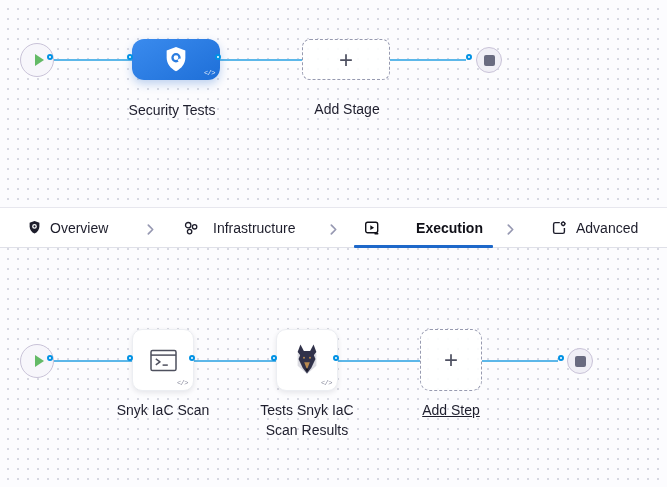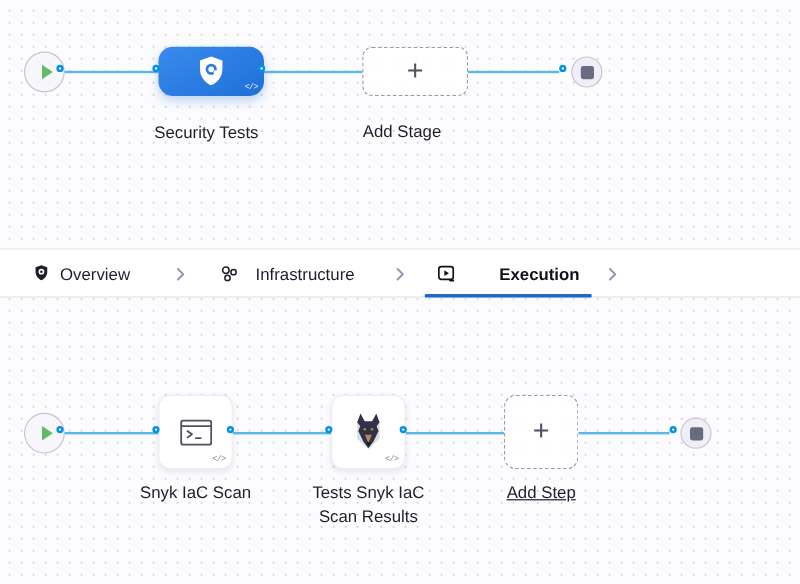--- a/index.html
+++ b/index.html
@@ -100,21 +100,21 @@
       </span>
       <span class="code-badge">&lt;/&gt;</span>
     </div>
     <div class="port" style="left:126.5px; top:54px;"></div>
     <div class="port" style="left:214.5px; top:54px;"></div>
     <div class="node-label" style="left:106px; top:100px; width:132px;">Security Tests</div>
 
     <div class="dashed-box" style="left:302px; top:39px; width:88px; height:41px; border-radius:8px;">
       <span class="plus-glyph">+</span>
     </div>
-    <div class="node-label" style="left:291px; top:99px; width:88px;">Add Stage</div>
+    <div class="node-label" style="left:303px; top:99px; width:88px;">Add Stage</div>
 
     <div class="term-node" style="left:476px; top:47px; width:26px; height:26px; background:#f0eff6;">
       <span class="stop-square"></span>
     </div>
     <div class="port" style="left:465.5px; top:54px;"></div>
   </div>
 
   <div class="tabbar">
 
     <div class="tab" style="left:28px;">
@@ -161,20 +161,30 @@
       <span class="tab-label">Execution</span>
       <span class="tab-underline"></span>
     </div>
 
     <span class="tab-sep" style="left:504px;">
       <svg width="13" height="13" viewBox="0 0 12 12" fill="none" stroke="#9799b2" stroke-width="1.6" stroke-linecap="round" stroke-linejoin="round">
           <path d="M4 2l4 4-4 4"></path>
         </svg>
     </span>
 
+    <div class="tab" style="left:551px;">
+      <span style="display:flex;">
+        <svg width="16" height="16" viewBox="0 0 16 16" fill="none" stroke="#1d1d2b" stroke-width="1.4">
+          <path d="M8.8 2.6H4.2c-.9 0-1.6.7-1.6 1.6v7.6c0 .9.7 1.6 1.6 1.6h7.6c.9 0 1.6-.7 1.6-1.6V8"></path>
+          <circle cx="12.2" cy="3.8" r="1.7"></circle>
+          <path d="M12.2 1.3v1M12.2 5.3v1M9.7 3.8h1M13.7 3.8h1" stroke-width="1.1"></path>
+        </svg>
+      </span>
+      <span class="tab-label">Advanced</span>
+    </div>
   </div>
 
   <div>
 
     <div class="edge" style="left:52px; top:359.5px; width:80px;"></div>
     <div class="edge" style="left:194px; top:359.5px; width:82px;"></div>
     <div class="edge" style="left:338px; top:359.5px; width:82px;"></div>
     <div class="edge" style="left:482px; top:359.5px; width:76px;"></div>
 
     <div class="term-node" style="left:20px; top:344px; width:34px; height:34px;">

